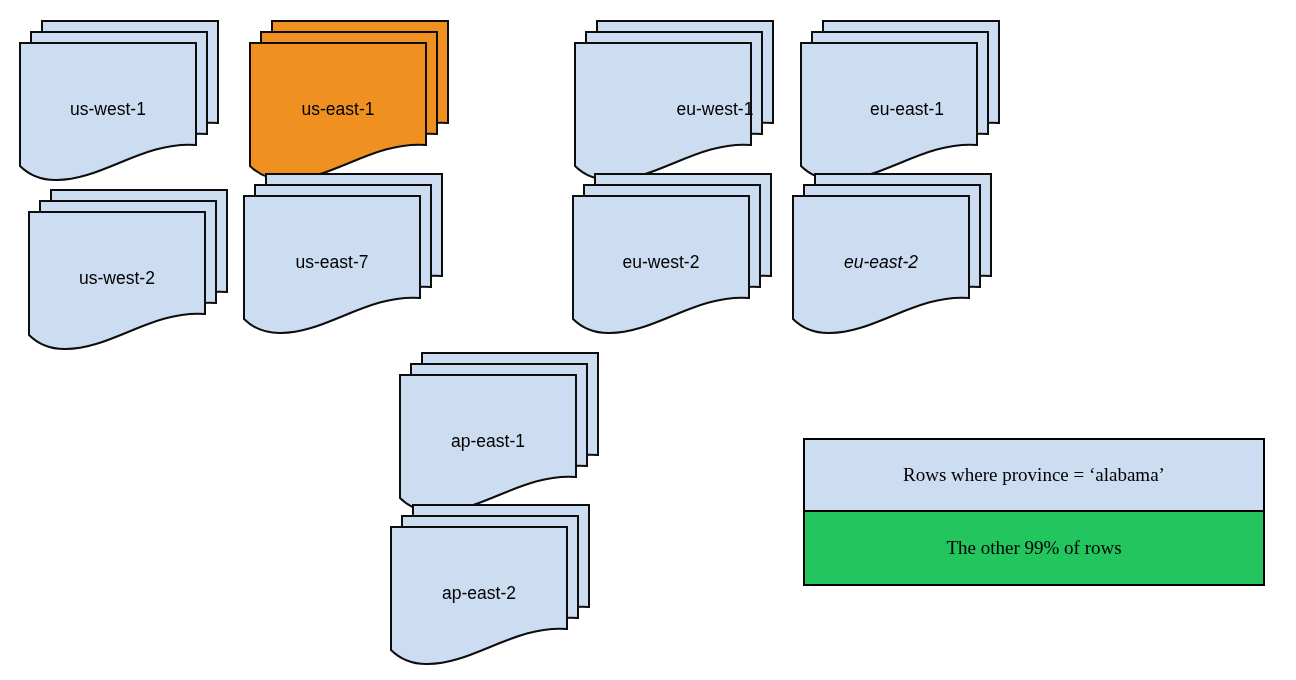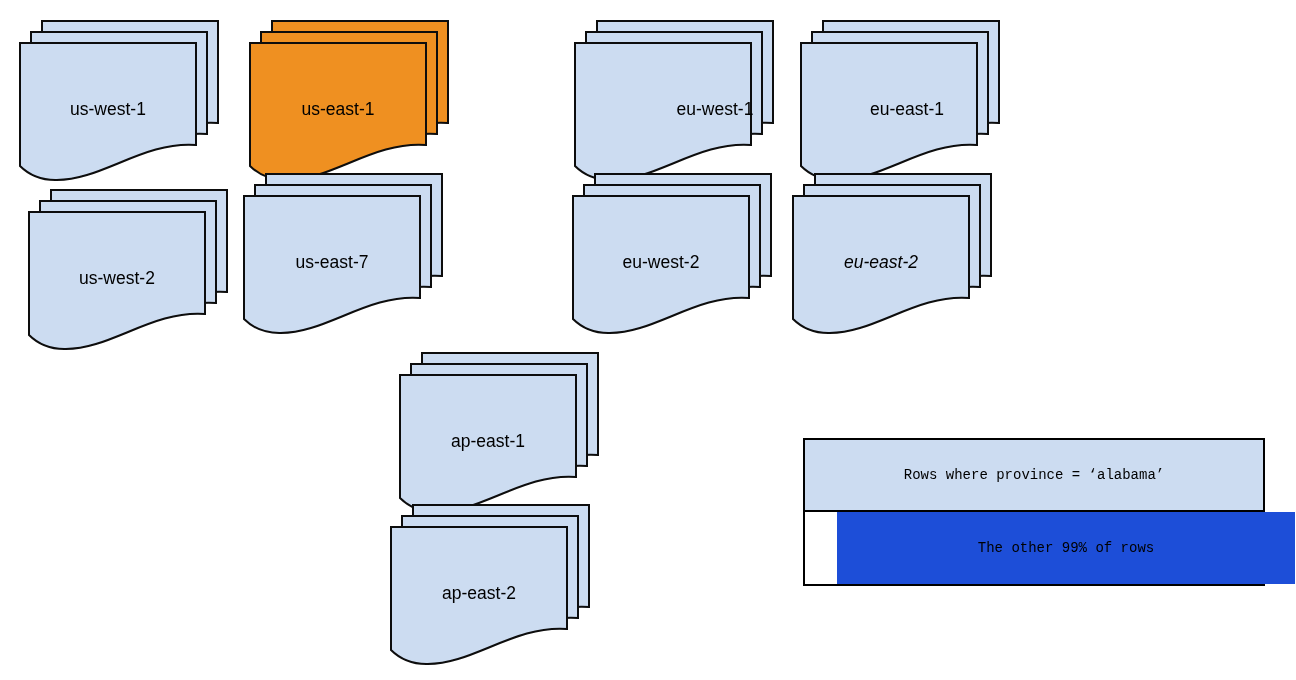--- a/index.html
+++ b/index.html
@@ -49,22 +49,22 @@
     border: 2px solid #000000;
     box-sizing: border-box;
   }
   .legend-row {
     width: 100%;
     height: 50%;
     box-sizing: border-box;
     display: flex;
     align-items: center;
     justify-content: center;
-    font-family: Liberation Mono, monospace;
-    font-size: 14px;
+    font-family: Liberation Serif, serif;
+    font-size: 19px;
     color: #000000;
   }
   .legend-row.top {
     border-bottom: 2px solid #000000;
   }
 </style>
 </head>
 <body>
 
 <div id="canvas">
@@ -149,18 +149,18 @@
           <path d="M 0 0 L 176 0 L 176 102 C 123.19999999999999 98 80.96000000000001 138 35.2 137 C 19.36 137 7.04 130 0 123 Z" transform="translate(0,0)" fill="#ccdcf1" stroke="#0d0d0d" stroke-width="2" stroke-linejoin="miter"></path>
         </svg>
         <div class="stack-label" style="width: 176px; top: 57.64px;">ap-east-2</div>
       </div>
     </div>
 
   <div class="legend">
     <div class="legend-row top" style="background: rgb(204, 220, 241);">
       <span>Rows where province = ‘alabama’</span>
     </div>
-    <div class="legend-row bottom" style="background: #1d4ed8; margin-left: 32px;">
+    <div class="legend-row bottom" style="background: #22c55e;">
       <span>The other 99% of rows</span>
     </div>
   </div>
 
 </div>
 
 </body></html>

